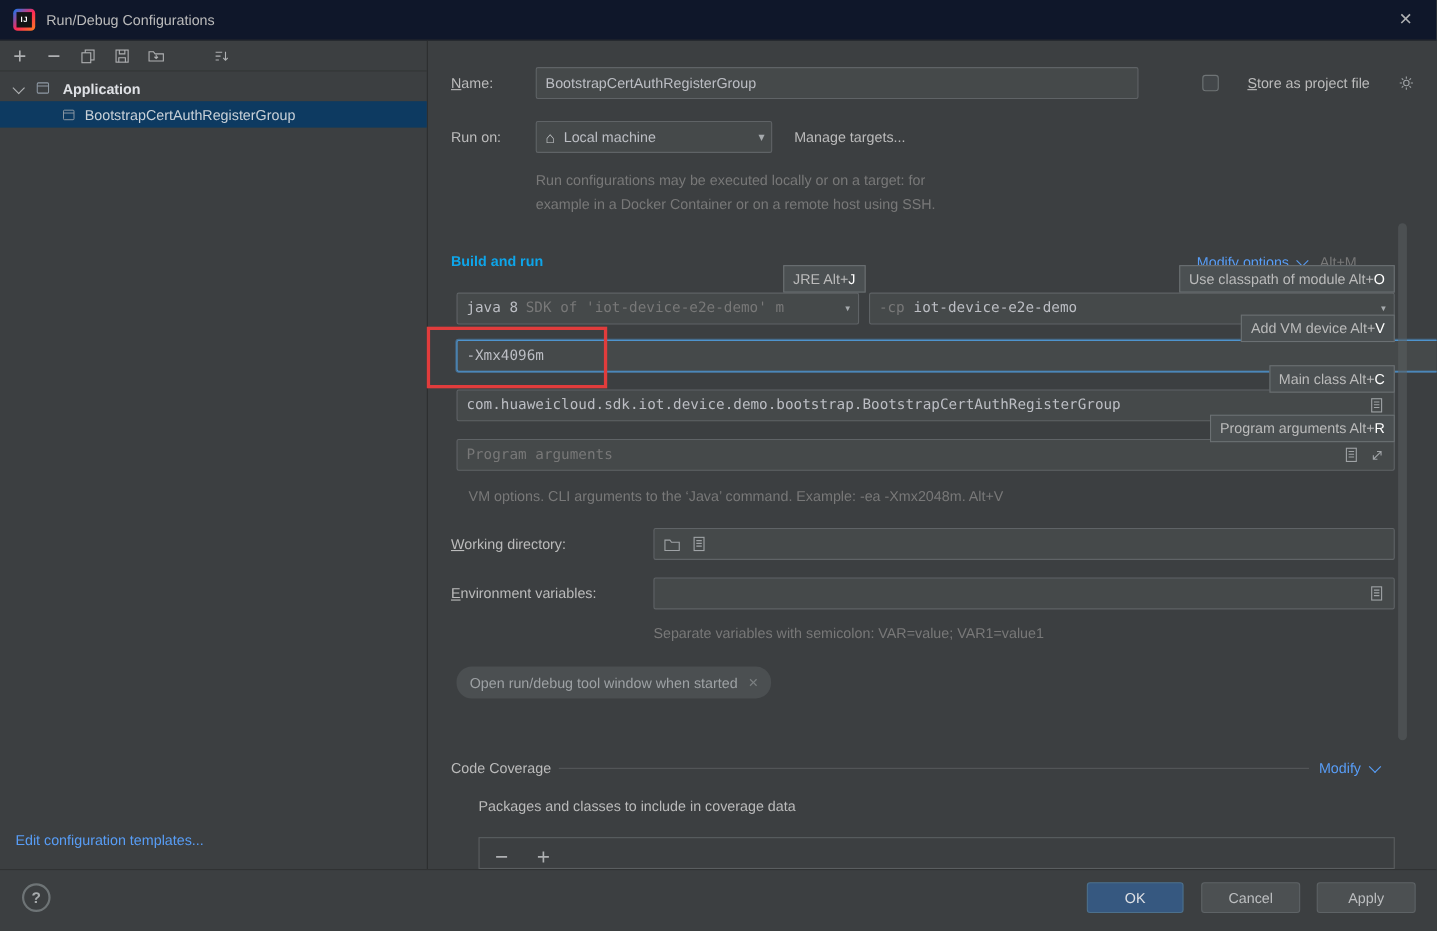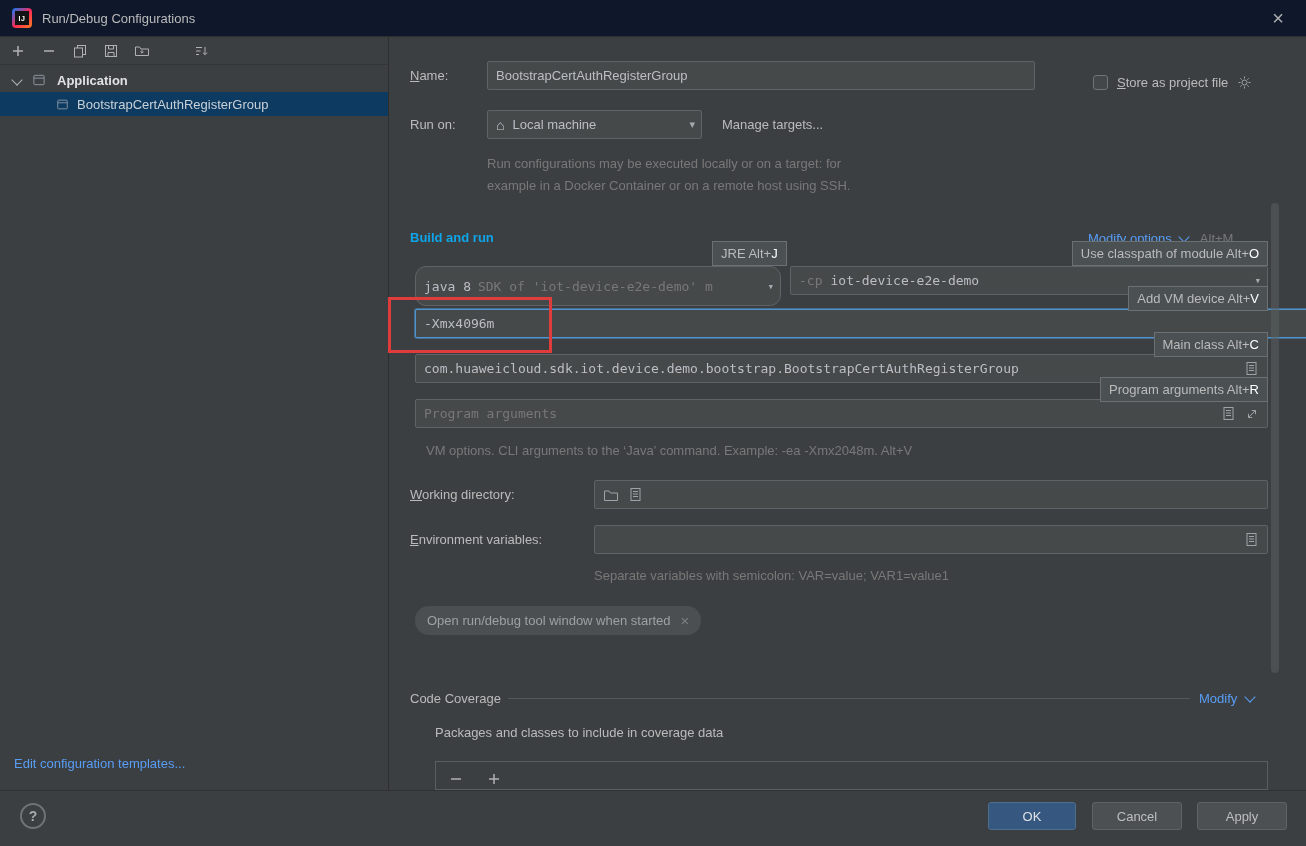--- a/index.html
+++ b/index.html
@@ -128,21 +128,21 @@
 
   <div class="abs edit-link link">Edit configuration templates...</div>
 
   <div class="abs label" style="left:410px;top:61px;">
     <span class="mn">N</span><span>ame:</span>
   </div>
   <div class="abs field" style="left:487px;top:61px;width:548px;height:29px;">
     <input value="BootstrapCertAuthRegisterGroup" style="">
   </div>
 
-  <div class="abs" style="left:1093px;top:61px;height:29px;display:flex;align-items:flex-end;gap:9px;">
+  <div class="abs" style="left:1093px;top:61px;height:29px;display:flex;align-items:center;gap:26px;">
     <div class="checkbox"></div>
     <span><span class="mn">S</span><span>tore as project file</span></span>
     <svg width="15" height="15" viewBox="0 0 15 15">
         <circle cx="7.5" cy="7.5" r="2.5" fill="none" stroke="#9fa3a6"></circle>
         <path d="M7.5 1.5v2M7.5 11.5v2M1.5 7.5h2M11.5 7.5h2M3.3 3.3l1.4 1.4M10.3 10.3l1.4 1.4M11.7 3.3l-1.4 1.4M4.7 10.3l-1.4 1.4" stroke="#9fa3a6" fill="none"></path>
       </svg>
   </div>
 
   <div class="abs label" style="left:410px;top:110px;">Run on:</div>
   <div class="abs combo" style="left:487px;top:110px;width:215px;height:29px;">
@@ -171,21 +171,21 @@
   <div class="abs hintbox" style="right:38px;top:286px;">
     <span>Add VM device Alt+</span><span class="key">V</span>
   </div>
   <div class="abs hintbox" style="right:38px;top:332px;">
     <span>Main class Alt+</span><span class="key">C</span>
   </div>
   <div class="abs hintbox" style="right:38px;top:377px;">
     <span>Program arguments Alt+</span><span class="key">R</span>
   </div>
 
-  <div class="abs combo mono" style="left:415px;top:266px;width:366px;height:40px;border-radius:11px;">
+  <div class="abs combo mono" style="left:415px;top:266px;width:366px;height:29px;">
     <span class="strong nowrap" style="margin-right:7px;">java 8</span>
     <span class="muted nowrap" style="overflow:hidden;">SDK of 'iot-device-e2e-demo' m</span>
     <span class="combo-arrow">▾</span>
   </div>
   <div class="abs combo mono" style="left:790px;top:266px;width:478px;height:29px;">
     <span class="muted nowrap" style="margin-right:8px;">-cp</span>
     <span class="strong nowrap">iot-device-e2e-demo</span>
     <span class="combo-arrow">▾</span>
   </div>
 

